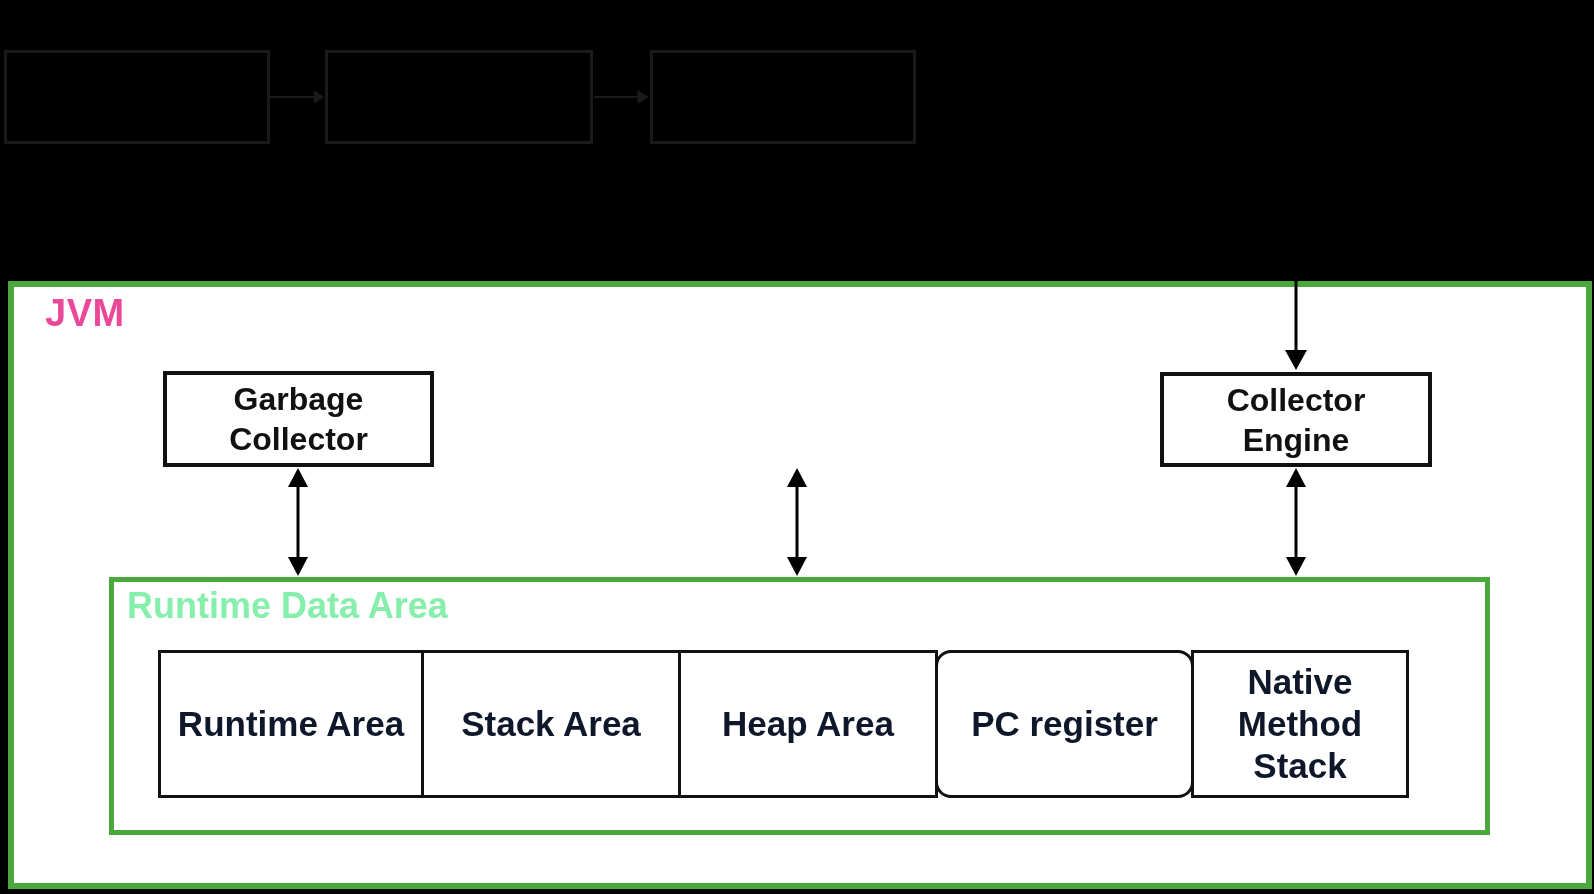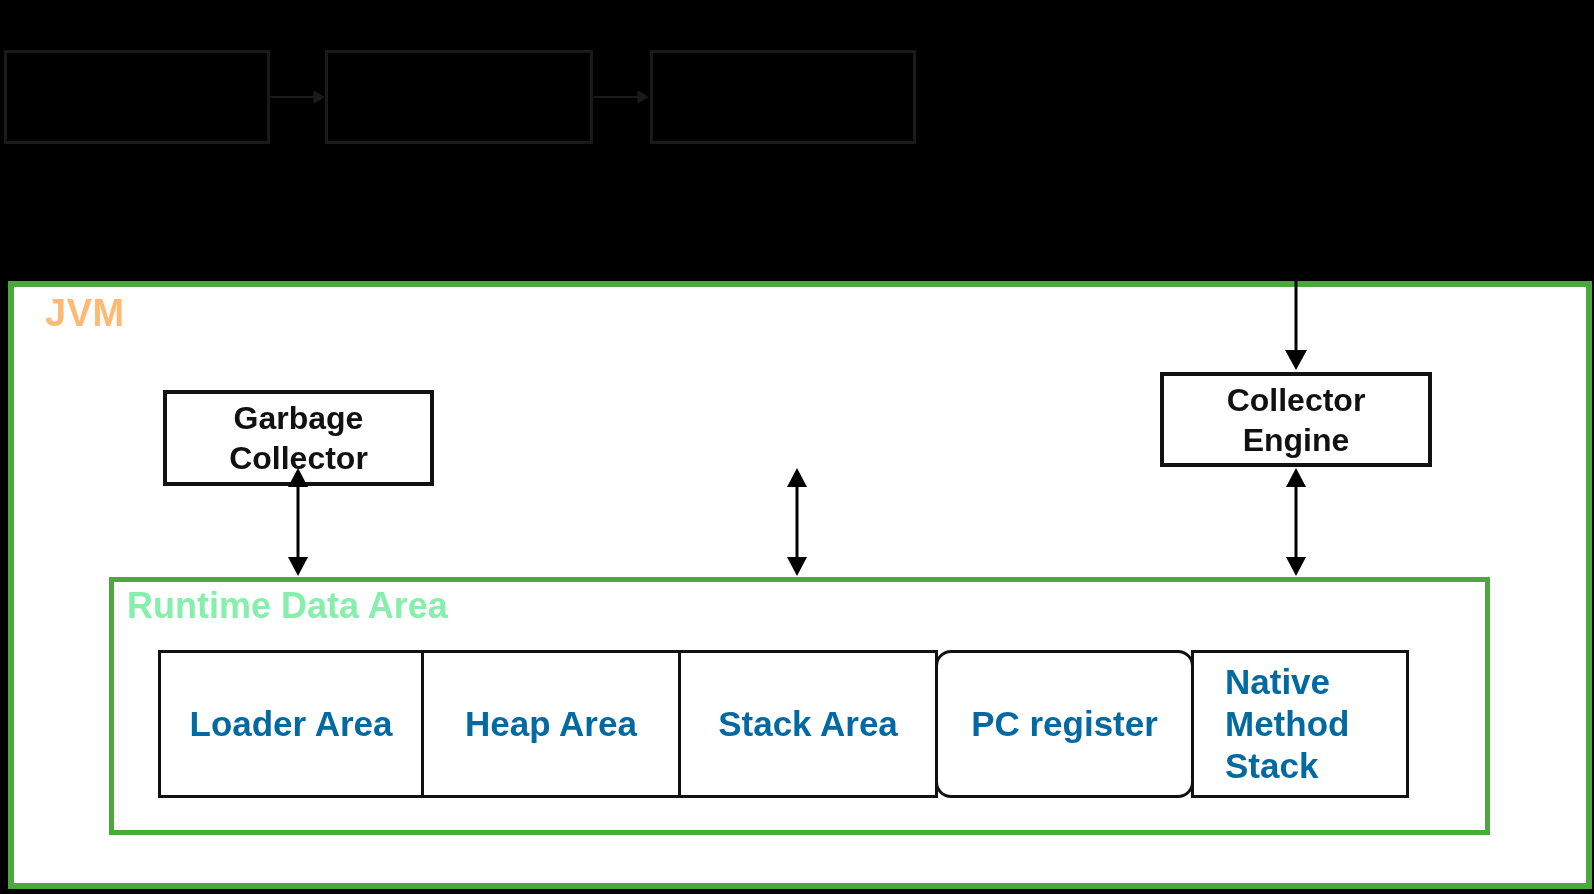--- a/index.html
+++ b/index.html
@@ -26,33 +26,33 @@
   .jvm{
     position:absolute;
     left:8px;top:281px;width:1584px;height:608px;
     background:#ffffff;
     border:6px solid #4aa83c;
     box-sizing:border-box;
   }
   .jvm-title{
     position:absolute;
     left:45px;top:292px;
-    font-size:38px;font-weight:bold;color:#fdba74;
+    font-size:38px;font-weight:bold;color:#ec4899;
     letter-spacing:0.5px;
   }
   .component-box{
     position:absolute;
     background:#ffffff;
     border:4px solid #111111;
     box-sizing:border-box;
     display:flex;align-items:center;justify-content:center;
     text-align:center;
     font-size:32px;font-weight:bold;line-height:40px;color:#111;
   }
-  #box-garbage-collector{left:163px;top:390px;width:271px;height:96px;}
+  #box-garbage-collector{left:163px;top:371px;width:271px;height:96px;}
   #box-class-loader{left:661px;top:372px;width:272px;height:95px;}
   #box-execution-engine{left:1160px;top:372px;width:272px;height:95px;}
   .label-narrow{max-width:200px;}
   .label-wide{max-width:260px;}
 
   
   .runtime-area{
     position:absolute;
     left:109px;top:577px;width:1381px;height:258px;
     background:#ffffff;
@@ -68,22 +68,22 @@
     position:absolute;
     left:158px;top:650px;height:148px;
     display:flex;flex-direction:row;
   }
   .rt-cell{
     border:3px solid #111111;
     box-sizing:border-box;
     margin-left:-3px;
     height:148px;
     display:flex;align-items:center;justify-content:center;
-    text-align:left;
-    font-size:35px;font-weight:bold;line-height:42px;color:#0369a1;
+    text-align:center;
+    font-size:35px;font-weight:bold;line-height:42px;color:#0f172a;
     background:#ffffff;
   }
   .rt-cell:first-child{margin-left:0;}
   #cell-method-area{width:266px;}
   #cell-heap-area{width:260px;}
   #cell-stack-area{width:260px;}
   #cell-pc-register{width:259px;border-radius:16px;}
   #cell-native-method-stack{width:218px;}
   #cell-native-method-stack .cell-label{max-width:150px;}
 
@@ -110,27 +110,27 @@
   </div>
   <div class="component-box" id="box-execution-engine">
     <span class="label-narrow">Collector Engine</span>
   </div>
 
   <div class="runtime-area"></div>
   <div class="runtime-title">Runtime Data Area</div>
 
   <div class="rt-table">
     <div class="rt-cell" id="cell-method-area">
-      <span class="cell-label">Loader Area</span>
+      <span class="cell-label">Runtime Area</span>
+    </div>
+    <div class="rt-cell" id="cell-stack-area">
+      <span class="cell-label">Stack Area</span>
     </div>
     <div class="rt-cell" id="cell-heap-area">
       <span class="cell-label">Heap Area</span>
-    </div>
-    <div class="rt-cell" id="cell-stack-area">
-      <span class="cell-label">Stack Area</span>
     </div>
     <div class="rt-cell" id="cell-pc-register">
       <span class="cell-label">PC register</span>
     </div>
     <div class="rt-cell" id="cell-native-method-stack">
       <span class="cell-label">Native Method Stack</span>
     </div>
   </div>
 
   <svg class="arrow-layer" width="1594" height="894" viewBox="0 0 1594 894">

